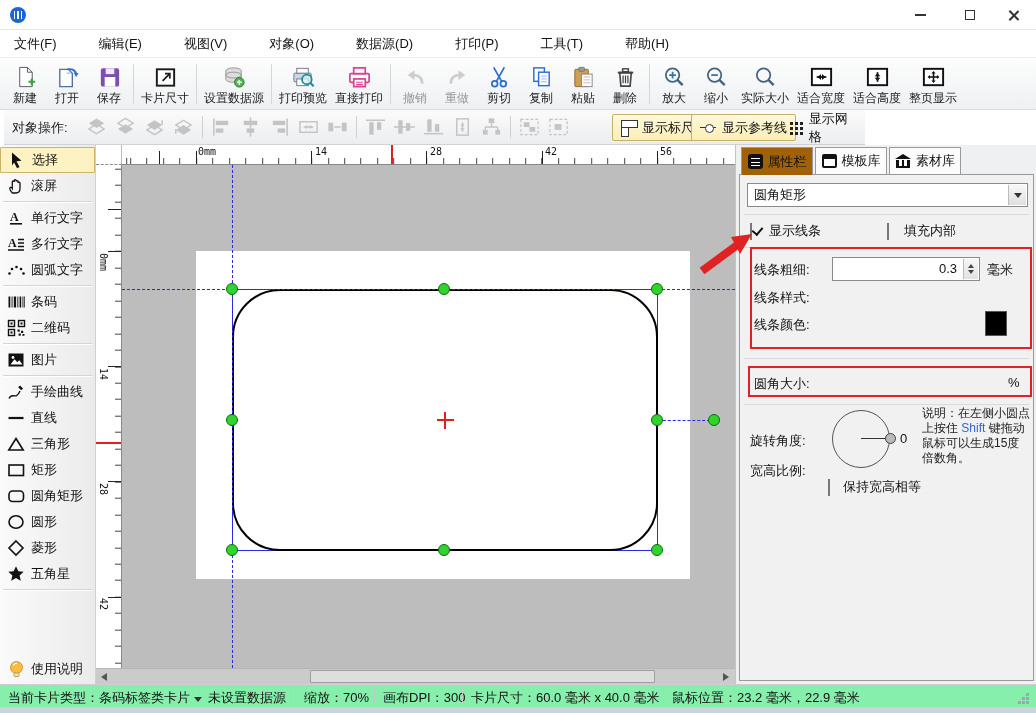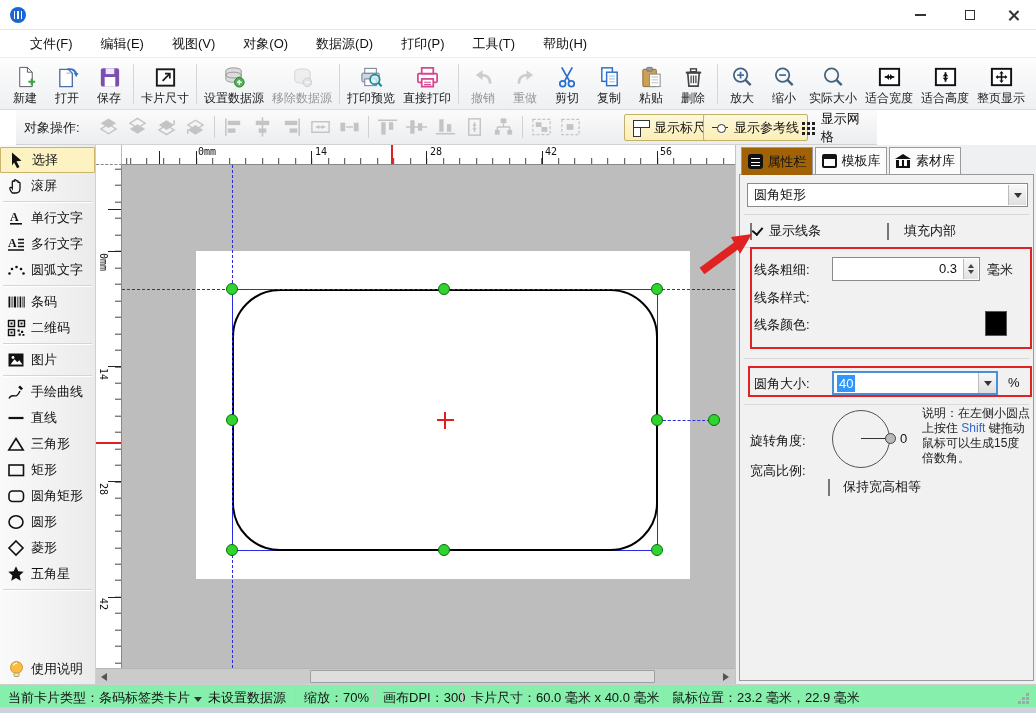--- a/index.html
+++ b/index.html
@@ -12,31 +12,31 @@
 .appicon{left:10px;top:7px;width:16px;height:16px;border-radius:50%;background:#1b66d6}
 .appicon i{position:absolute;left:4px;top:4px;width:8px;height:8px;background:repeating-linear-gradient(90deg,#fff 0 1.5px,transparent 1.5px 3.5px)}
 .title{left:34px;top:7px;font-size:13px;color:#222;white-space:nowrap}
 .wbtn{top:0;width:44px;height:30px;display:flex;align-items:center;justify-content:center}
 .wbtn .bar{width:11px;height:1.5px;background:#333}
 .wbtn .sq{width:10px;height:10px;border:1.4px solid #333}
 .wbtn .xx{position:relative;width:12px;height:12px}
 .wbtn .xx::before,.wbtn .xx::after{content:"";position:absolute;left:5px;top:0;width:1.6px;height:13px;background:#333}
 .wbtn .xx::before{transform:rotate(45deg)}.wbtn .xx::after{transform:rotate(-45deg)}
 
-.menubar{left:0;top:30px;width:1036px;height:28px;background:#fff;border-bottom:1px solid #ececec;display:flex;align-items:center;padding-left:18px;gap:4px}
+.menubar{left:0;top:30px;width:1036px;height:28px;background:#fff;border-bottom:1px solid #ececec;display:flex;align-items:center;padding-left:2px;gap:18px}
 .menu-item{padding:4px 12px;color:#111}
 
 .toolbar{left:0;top:58px;width:1036px;height:52px;background:linear-gradient(#fdfdfd,#eef0f2);border-bottom:1px solid #dcdcdc;display:flex;align-items:stretch;padding:2px 4px 1px}
 .tb{display:flex;flex-direction:column;align-items:center;justify-content:flex-end;padding:1px 4px;min-width:42px}
 .tb svg{width:25px;height:24px}
 .tb .lb{font-size:12px;color:#222;white-space:nowrap;margin-top:1px}
 .tb.dis{opacity:.45;filter:grayscale(1)}
 .vsep{width:1px;background:#d6d6d6;margin:4px 3px;align-self:stretch}
 
-.opsbar{left:16px;top:110px;width:861px;height:35px;background:linear-gradient(#fbfbfb,#ebedef);border-bottom:1px solid #d2d2d2}
+.opsbar{left:4px;top:110px;width:861px;height:35px;background:linear-gradient(#fbfbfb,#ebedef);border-bottom:1px solid #d2d2d2}
 .ops-label{left:8px;top:9px;color:#222}
 .oprow{left:78px;top:4px;display:flex;align-items:center;height:26px}
 .op{width:29px;height:26px;display:flex;align-items:center;justify-content:center}
 .op svg{width:23px;height:22px}
 .opsep{width:1px;height:22px;background:#d0d0d0;margin:0 4px}
 .vtoggle{top:4px;height:27px;display:flex;align-items:center;gap:6px;padding:0 8px;background:linear-gradient(#fdf8dd,#fbeeb6);border:1px solid #c3b069;border-radius:2px}
 .vflat{top:4px;height:27px;display:flex;align-items:center;gap:6px;padding:0 8px}
 .ruler-ic{width:15px;height:15px;position:relative}
 .ruler-ic::before{content:"";position:absolute;left:0;top:0;width:6px;height:15px;border:1.5px solid #333;background:#fff}
 .ruler-ic::after{content:"";position:absolute;left:0;top:0;width:15px;height:6px;border:1.5px solid #333;background:#fff}
@@ -195,29 +195,20 @@
     <div class="tb">
       <svg viewBox="0 0 26 24">
           <ellipse cx="12" cy="5.5" rx="8" ry="3" fill="#dcdcdc" stroke="#979797"></ellipse>
           <path d="M4 5.5v9c0 1.7 3.6 3 8 3s8-1.3 8-3v-9" fill="#dcdcdc" stroke="#979797"></path>
           <ellipse cx="12" cy="10" rx="8" ry="3" fill="none" stroke="#979797"></ellipse>
           <circle cx="18" cy="17.5" r="5" fill="#49b84d" stroke="#2c7c2f"></circle>
           <path d="M15.5 17.5h5M18 15v5" stroke="#fff" stroke-width="1.6"></path>
         </svg>
       <span class="lb">设置数据源</span>
       </div>
-    <div class="tb dis">
-      <svg viewBox="0 0 26 24">
-          <ellipse cx="13" cy="6.5" rx="8" ry="3" fill="#e2e2e2" stroke="#aaa"></ellipse>
-          <path d="M5 6.5v9c0 1.7 3.6 3 8 3s8-1.3 8-3v-9" fill="#e2e2e2" stroke="#aaa"></path>
-          <circle cx="18" cy="17.5" r="4.5" fill="#cfcfcf" stroke="#9a9a9a"></circle>
-          <path d="M15.8 17.5h4.4" stroke="#fff" stroke-width="1.6"></path>
-        </svg>
-      <span class="lb">移除数据源</span>
-      </div>
     <i class="vsep"></i>
     <div class="tb">
       <svg viewBox="0 0 26 24">
           <rect x="3" y="8" width="18" height="9" rx="1" fill="#cfd6de" stroke="#6b7b8d"></rect>
           <rect x="6" y="3" width="12" height="5" fill="#fff" stroke="#6b7b8d"></rect>
           <rect x="6" y="14" width="12" height="7" fill="#fff" stroke="#6b7b8d"></rect>
           <circle cx="16.5" cy="14.5" r="5" fill="#d9f0f2" fill-opacity=".75" stroke="#1d8a9c" stroke-width="1.8"></circle>
           <path d="M20 18l3.5 3.5" stroke="#1d8a9c" stroke-width="2.2"></path>
         </svg>
       <span class="lb">打印预览</span>
@@ -687,26 +678,20 @@
       </div>
       <span class="x plabel" style="left:247px;top:86px">毫米</span>
 
       <span class="x plabel" style="left:14px;top:114px">线条样式:</span>
 
       <span class="x plabel" style="left:14px;top:141px">线条颜色:</span>
       <div class="x swatch" style="left:245px;top:136px;width:22px;height:25px"></div>
       <div class="x psep" style="top:183px"></div>
 
       <span class="x plabel" style="left:14px;top:200px">圆角大小:</span>
-      <div class="x combo" style="left:92px;top:196px;width:166px">
-        <span class="selblue">40</span>
-        <span class="drop-btn" style="top:0;right:0;height:20px">
-            <i class="tri-d"></i>
-          </span>
-      </div>
       <span class="x plabel" style="left:268px;top:200px">%</span>
       <div class="x psep" style="top:229px"></div>
 
       <span class="x plabel" style="left:10px;top:257px">旋转角度:</span>
       <div class="x rotcircle" style="left:92px;top:235px"></div>
       <div class="x rotline" style="left:121px;top:263px"></div>
       <div class="x knob" style="left:145px;top:258px"></div>
       <span class="x plabel" style="left:160px;top:256px">0</span>
       <div class="x note" style="left:182px;top:231px">
         <span>说明：在左侧小圆点上按住 </span><span class="shiftkey">Shift</span><span> 键拖动鼠标可以生成15度倍数角。</span>

